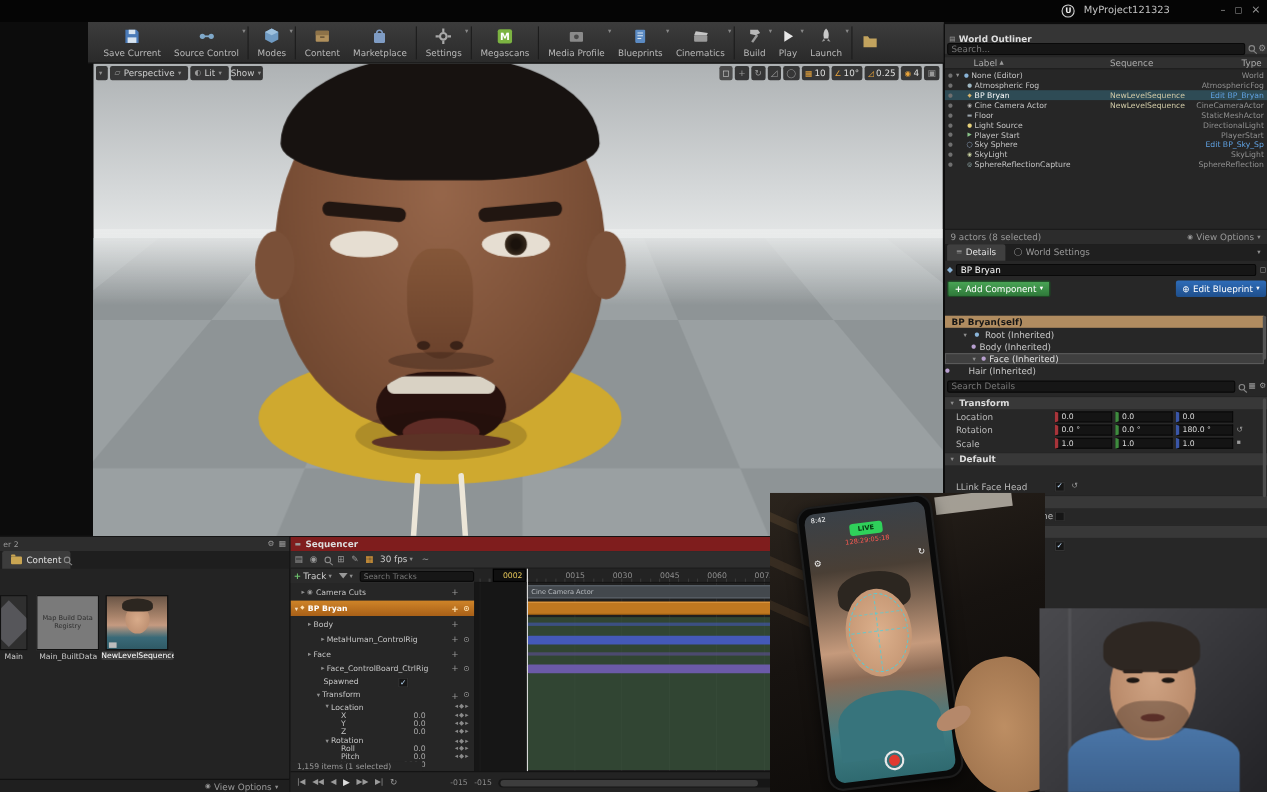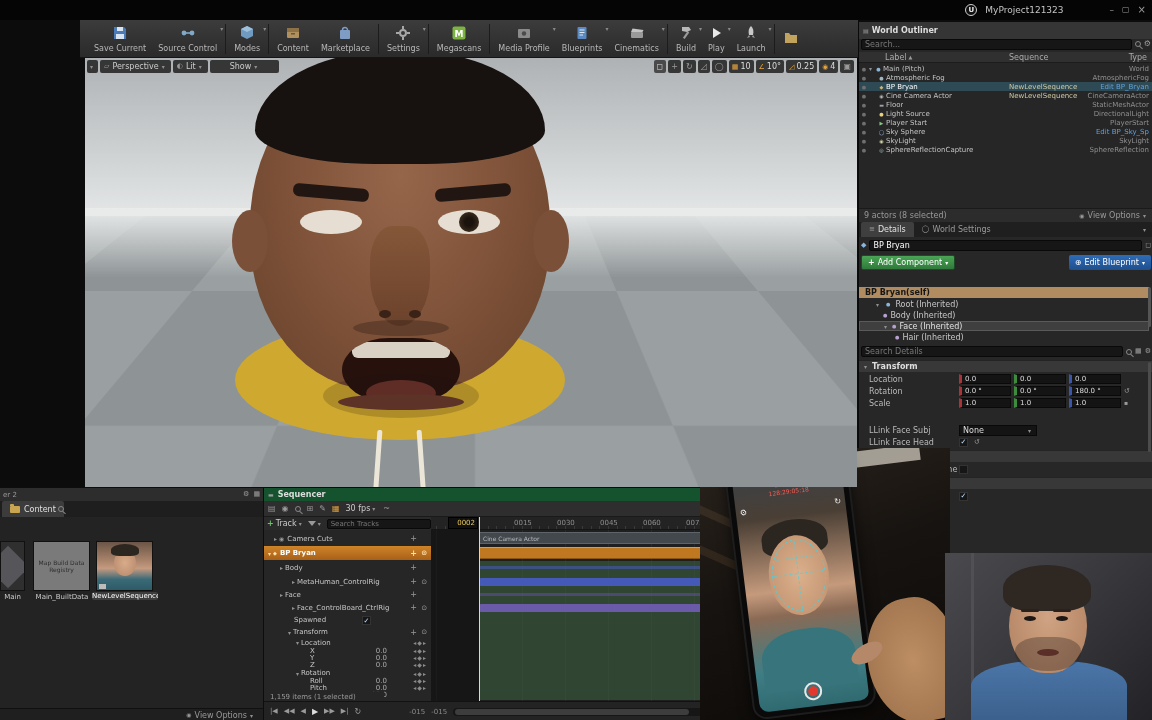--- a/index.html
+++ b/index.html
@@ -230,21 +230,21 @@
       <div class="f" style="background:rgba(36,36,36,.88);border-radius:2px;height:13px;padding:0 4px;gap:3px">
         <span class="glyph" style="font-size:7px">▱</span>
         <span style="color:#ccc">Perspective</span>
           <span class="caret">▾</span>
       </div>
       <div class="f" style="background:rgba(36,36,36,.88);border-radius:2px;height:13px;padding:0 4px;gap:3px">
         <span class="glyph" style="font-size:7px">◐</span>
         <span style="color:#ccc">Lit</span>
           <span class="caret">▾</span>
       </div>
-      <div class="f" style="background:rgba(36,36,36,.88);border-radius:2px;height:13px;padding:0 20px;gap:3px">
+      <div class="f" style="background:rgba(36,36,36,.88);border-radius:2px;height:13px;padding:0 0;gap:3px">
         <span style="color:#ccc">Show</span>
           <span class="caret">▾</span>
       </div>
     </div>
     <div class="a f" style="right:3px;top:2px;gap:2px">
       <div class="f" style="background:#4a4a4a;border-radius:2px;height:13px;padding:0 3px">
           <span class="glyph" style="color:#ddd">◻</span>
         </div>
       <div class="f" style="background:rgba(36,36,36,.88);border-radius:2px;height:13px;padding:0 3px">
           <span class="glyph">+</span>
@@ -274,41 +274,41 @@
         <span style="color:#e8a33a;font-size:7px">◉</span>
         <span style="color:#ddd">4</span>
       </div>
       <div class="f" style="background:rgba(36,36,36,.88);border-radius:2px;height:13px;padding:0 3px">
           <span class="glyph">▣</span>
         </div>
     </div>
   </div>
 
   <div class="a" id="outliner" style="left:858px;top:22px;width:294px;height:200px;background:#262626;border-left:1px solid #0a0a0a">
-    <div class="a f" style="left:0;top:0;width:294px;height:17px;background:#353535;padding-left:4px;gap:3px">
+    <div class="a f" style="left:0;top:0;width:294px;height:27px;background:#353535;padding-left:4px;gap:3px">
       <span class="glyph" style="font-size:6px">▤</span>
       <span style="color:#ddd;font-weight:bold">World Outliner</span>
     </div>
     <div class="a f" style="left:2px;top:15px;width:290px;height:14px;gap:3px">
       <input style="flex: 1 1 0%; height: 11px;" placeholder="Search...">
       <span class="mag"></span>
       <span class="glyph">⚙</span>
     </div>
     <div class="a f" style="left:0;top:30px;width:294px;height:11px;background:#303030;border-bottom:1px solid #1c1c1c">
       <span style="padding-left:26px;color:#aaa">Label</span>
       <span class="glyph" style="font-size:5px;margin-left:2px">▲</span>
       <span class="a" style="left:150px;color:#aaa">Sequence</span>
       <span class="a" style="right:6px;color:#aaa">Type</span>
     </div>
 
     <div class="ol-row" style="top:42px">
       <span class="ol-eye">●</span>
         <span class="caret">▾</span>
       <span class="ol-ic" style="color:#8ab4d8">●</span>
-      <span class="ol-lab">Main (Pitch)</span>
+      <span class="ol-lab">None (Editor)</span>
       <span class="ol-type">World</span>
     </div>
     <div class="ol-row" style="top:51px">
       <span class="ol-eye">●</span>
         <span style="width:8px"></span>
       <span class="ol-ic" style="color:#9fb8c4">●</span>
       <span class="ol-lab">Atmospheric Fog</span>
       <span class="ol-type">AtmosphericFog</span>
     </div>
     <div class="ol-row" style="top:60px;background:#2e4b55">
@@ -420,21 +420,21 @@
     </div>
     <div class="a f" style="left:0;top:88px;width:290px;height:10px;padding-left:24px;gap:3px">
       <span class="glyph" style="color:#b8a0d0;font-size:5px">●</span>
       <span style="color:#c8c8c8">Body (Inherited)</span>
     </div>
     <div class="a f" style="left:0;top:99px;width:290px;height:10px;padding-left:24px;gap:3px;background:#3f3f3f;border:1px solid #5a5a5a">
       <span class="caret">▾</span>
       <span class="glyph" style="color:#b8a0d0;font-size:5px">●</span>
       <span style="color:#e0e0e0">Face (Inherited)</span>
     </div>
-    <div class="a f" style="left:0;top:110px;width:290px;height:10px;padding-left:36px;gap:3px">
+    <div class="a f" style="left:0;top:110px;width:290px;height:10px;gap:17px">
       <span class="glyph" style="color:#b8a0d0;font-size:5px">●</span>
       <span style="color:#c8c8c8">Hair (Inherited)</span>
     </div>
     <div class="a" style="right:1px;top:65px;width:3px;height:40px;background:#555;border-radius:2px"></div>
 
     <div class="a f" style="left:2px;top:123px;width:290px;height:13px;gap:3px">
       <input style="flex: 1 1 0%; height: 11px;" placeholder="Search Details">
       <span class="mag"></span>
       <span class="glyph" style="font-size:7px">▦</span>
       <span class="glyph" style="font-size:7px">⚙</span>
@@ -458,26 +458,23 @@
       <span class="glyph" style="font-size:7px">↺</span>
     </div>
     <div class="dt-row" style="top:175px">
       <span class="dt-lab">Scale</span>
       <span class="axf" style="border-left:3px solid #a8343a">1.0</span>
       <span class="axf" style="border-left:3px solid #3e8b3e">1.0</span>
       <span class="axf" style="border-left:3px solid #3a56a8">1.0</span>
       <span class="glyph" style="font-size:6px">▪</span>
     </div>
 
-    <div class="dt-row" style="top:202px">
-      <span class="dt-lab">LLink Face Subj</span>
-      <span class="f" style="background:#141414;border:1px solid #090909;height:11px;width:78px;padding:0 3px;justify-content:space-between">
-        <span style="color:#ddd">None</span>
-          <span class="caret">▾</span>
-      </span>
+    <div class="sec-hdr" style="top:189px">
+      <span class="caret">▾</span>
+      <span>Default</span>
     </div>
     <div class="dt-row" style="top:214px">
       <span class="dt-lab">LLink Face Head</span>
       <span class="cb">✓</span>
       <span class="glyph" style="font-size:7px;margin-left:6px">↺</span>
     </div>
 
     <div class="sec-hdr" style="top:228px">
       <span class="caret">▾</span>
       <span>Rendering</span>
@@ -492,21 +489,21 @@
       <span>Replication</span>
     </div>
     <div class="dt-row" style="top:268px">
       <span class="dt-lab">Net Load on Client</span>
       <span class="cb">✓</span>
     </div>
     <div class="a" style="right:1px;top:140px;width:3px;height:90px;background:#4c4c4c;border-radius:2px"></div>
   </div>
 
   <div class="a" id="sequencer" style="left:263px;top:487px;width:449px;height:233px;background:#262626;border-top:1px solid #0d0d0d;border-left:1px solid #0d0d0d;overflow:hidden">
-    <div class="a f" style="left:0;top:0;width:449px;height:13px;background:#14532d;padding:0 4px;gap:4px">
+    <div class="a f" style="left:0;top:0;width:449px;height:13px;background:#7f1d1d;padding:0 4px;gap:4px">
       <span class="glyph" style="font-size:6px">▬</span>
       <span style="color:#ddd;font-weight:bold">Sequencer</span>
       <span class="a glyph" style="right:4px;font-size:8px">×</span>
     </div>
     <div class="a f" style="left:0;top:13px;width:449px;height:16px;background:#2e2e2e;border-bottom:1px solid #1a1a1a;padding:0 4px;gap:6px">
       <span class="glyph">▤</span>
       <span class="glyph">◉</span>
       <span class="mag"></span>
       <span class="glyph">⊞</span>
       <span class="glyph">✎</span>

